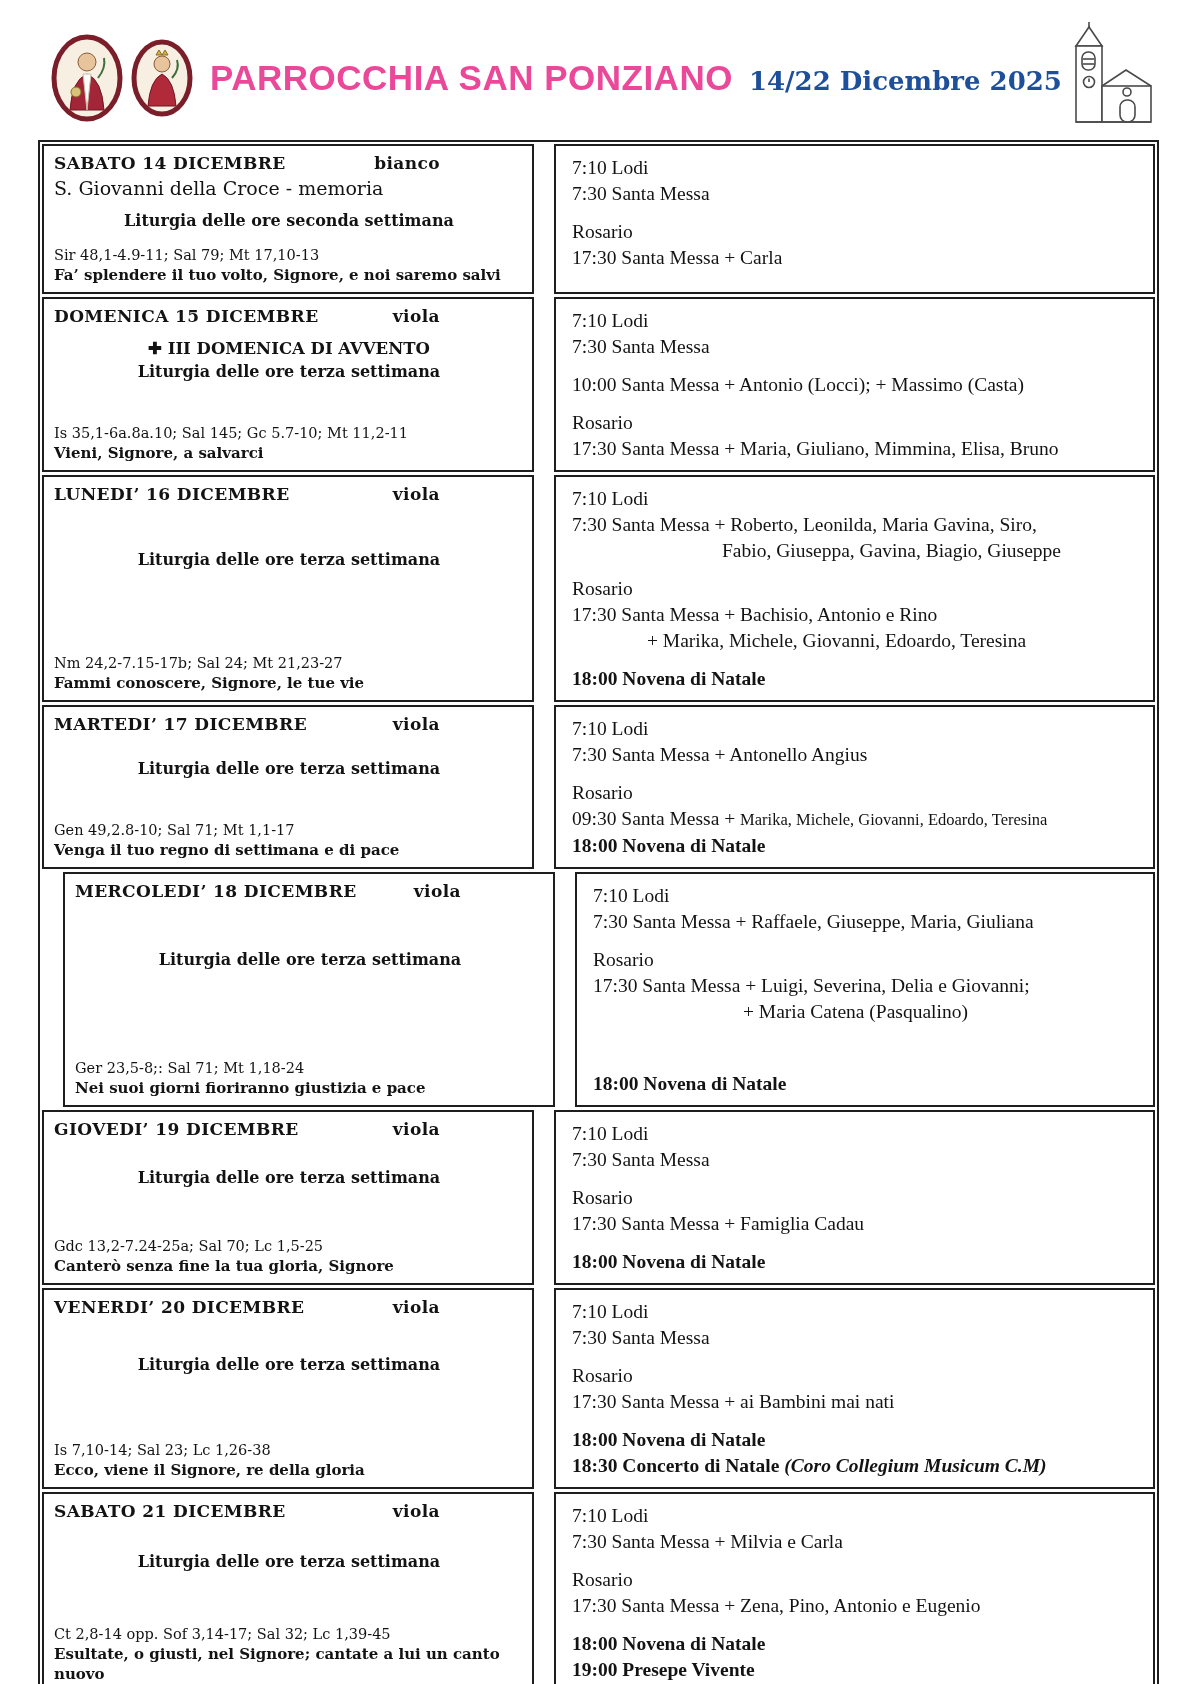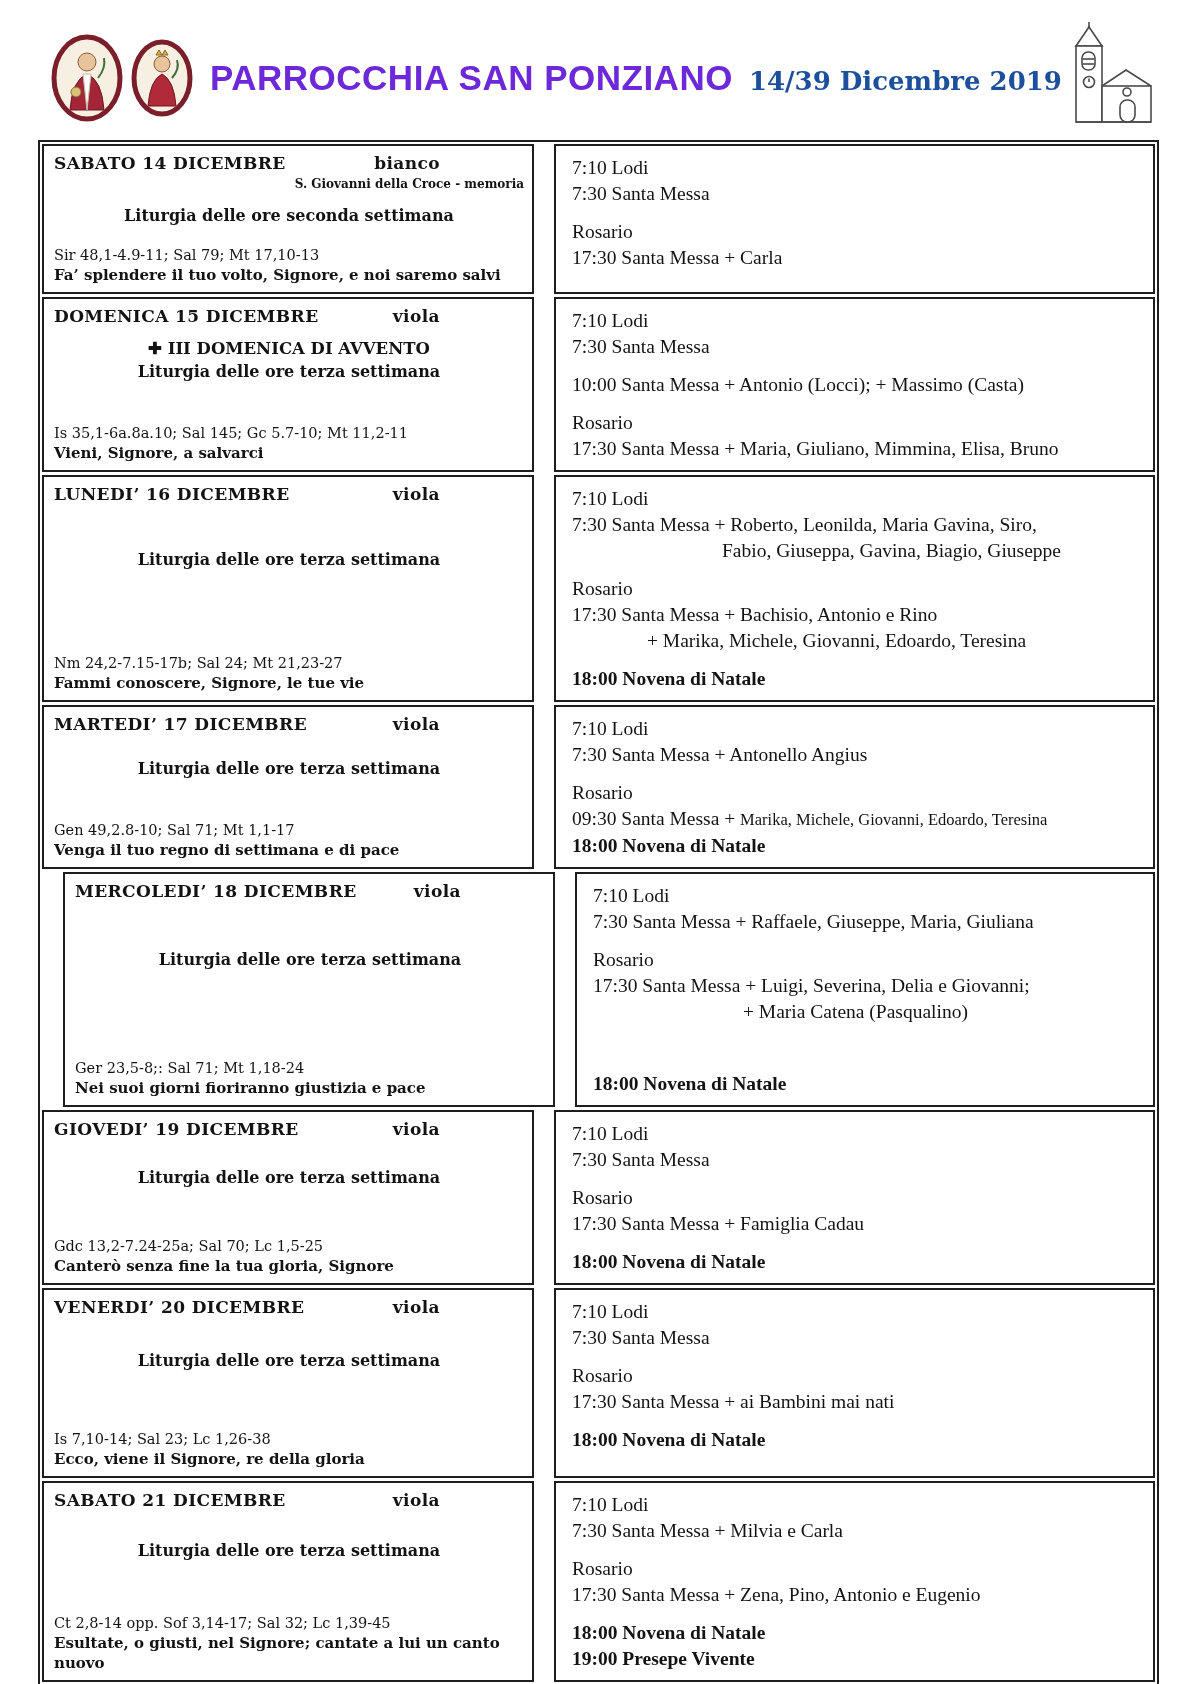--- a/index.html
+++ b/index.html
@@ -4,21 +4,21 @@
 <style>
   html,body{margin:0;padding:0;background:#ffffff;}
   body{width:1191px;height:1684px;font-family:"Liberation Serif",serif;color:#131313;}
   .page{position:relative;width:1191px;height:1684px;overflow:hidden;background:#fff;}
 
   
   .header{display:flex;align-items:center;padding:26px 26px 4px 50px;height:104px;}
   .medallions{display:flex;align-items:center;gap:6px;flex:0 0 auto;}
   .title-wrap{margin-left:16px;white-space:nowrap;flex:1 1 auto;}
   .title{display:inline;font-family:"Liberation Sans",sans-serif;font-weight:bold;
-         font-size:35px;letter-spacing:0.5px;color:#6d28d9;}
+         font-size:35px;letter-spacing:0.5px;color:#ec4899;}
   .date{display:inline;font-family:"DejaVu Serif",serif;font-weight:bold;
         font-size:26px;color:#1d4f9a;margin-left:12px;}
   .church{flex:0 0 auto;margin-right:6px;}
 
   
   .table-outer{margin:6px 32px 0 38px;border:2px solid #1e1e1e;padding:2px;}
   .table-inner{display:flex;flex-direction:column;gap:3px;}
   .row{display:flex;gap:20px;align-items:stretch;}
   .cell{border:2px solid #1e1e1e;box-sizing:border-box;background:#fff;}
   .cell-left{width:492px;flex:0 0 492px;display:flex;flex-direction:column;
@@ -26,21 +26,21 @@
   .cell-right{flex:1 1 auto;display:flex;flex-direction:column;
               padding:9px 10px 8px 16px;font-size:19.5px;line-height:26px;}
 
   
   .day-head{display:flex;justify-content:space-between;font-weight:bold;
             font-size:17px;letter-spacing:0.4px;}
   .day-color{margin-right:84px;}
   .feast{text-align:center;font-weight:bold;font-size:16.5px;margin-top:13px;}
   .liturgy{text-align:center;font-weight:bold;font-size:16px;margin:auto 0;padding:8px 0;}
   .liturgy.tight{margin:0;padding:4px 0 0 0;}
-  .memorial{font-weight:bold;font-size:12px;margin-top:4px;text-align:right;}
+  .memorial{font-weight:normal;font-size:19px;margin-top:4px;}
   .readings{margin-top:auto;}
   .refs{font-size:14.5px;line-height:19px;}
   .antiphon{font-weight:bold;font-size:15px;line-height:20px;}
 
   
   .sched-line{white-space:normal;}
   .sched-line.b{font-weight:bold;}
   .sched-line .sm{font-size:16.5px;}
   .sched-line .it{font-style:italic;}
   .g1{margin-top:12px;}
@@ -64,21 +64,21 @@
       <svg width="64" height="80" viewBox="0 0 64 80">
         <ellipse cx="32" cy="40" rx="28" ry="36" fill="#f7efe2" stroke="#7a1e2a" stroke-width="5"></ellipse>
         <circle cx="32" cy="26" r="8" fill="#e7c49c" stroke="#8a5a3a" stroke-width="1"></circle>
         <path d="M26 17 L29 12 L32 17 L35 12 L38 17 Z" fill="#d8b23c" stroke="#8a6b2a" stroke-width="1"></path>
         <path d="M18 68 Q20 42 32 36 Q44 42 46 68 Z" fill="#b02a3a" stroke="#6e1622" stroke-width="1"></path>
         <path d="M42 40 q8 -9 5 -18" stroke="#3f6f3a" stroke-width="2" fill="none"></path>
       </svg>
     </div>
     <div class="title-wrap">
       <span class="title">PARROCCHIA SAN PONZIANO</span>
-      <span class="date">14/39 Dicembre 2019</span>
+      <span class="date">14/22 Dicembre 2025</span>
     </div>
     <svg class="church" width="92" height="112" viewBox="0 0 92 112">
       <g stroke="#4a4a4a" stroke-width="1.6" fill="#ffffff">
         <polygon points="9,24 22,5 35,24"></polygon>
         <line x1="22" y1="5" x2="22" y2="0"></line>
         <rect x="9" y="24" width="26" height="76"></rect>
         <rect x="15" y="30" width="13" height="18" rx="6"></rect>
         <line x1="16" y1="37" x2="27" y2="37"></line>
         <line x1="16" y1="42" x2="27" y2="42"></line>
         <circle cx="22" cy="60" r="5.5"></circle>
@@ -313,20 +313,23 @@
     </div>
             <div class="sched-line g1">
       <span>Rosario</span>
     </div>
             <div class="sched-line">
       <span>17:30 Santa Messa + ai Bambini mai nati</span>
     </div>
             <div class="sched-line b g1">
       <span>18:00 Novena di Natale</span>
     </div>
+            <div class="sched-line b">
+      <span>18:30 Concerto di Natale </span><span class="it">(Coro Collegium Musicum C.M)</span>
+    </div>
           </div>
     </div>
         <div class="row" style="min-height: 185px;">
       <div class="cell cell-left">
         <div class="day-head">
           <span>SABATO 21 DICEMBRE</span>
           <span class="day-color">viola</span>
         </div>
 
         <div class="liturgy">Liturgia delle ore terza settimana</div>

